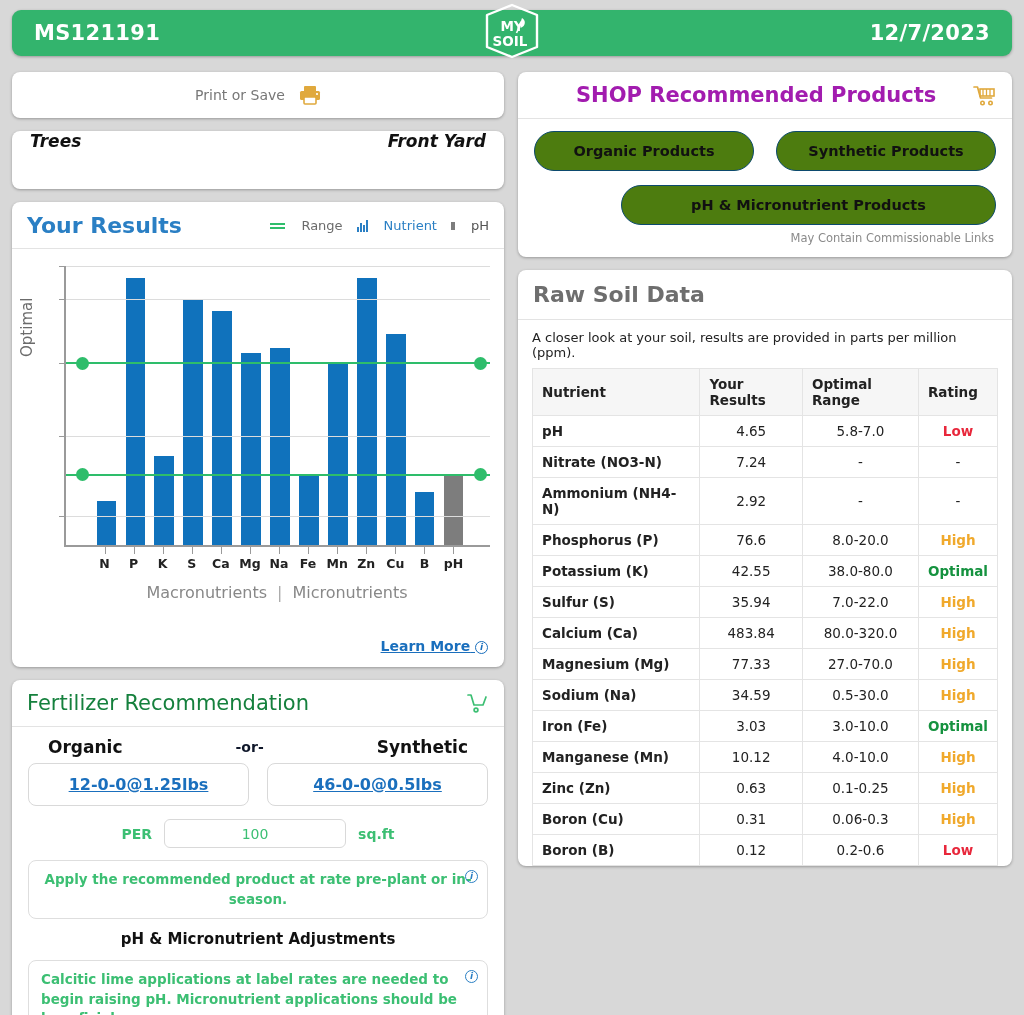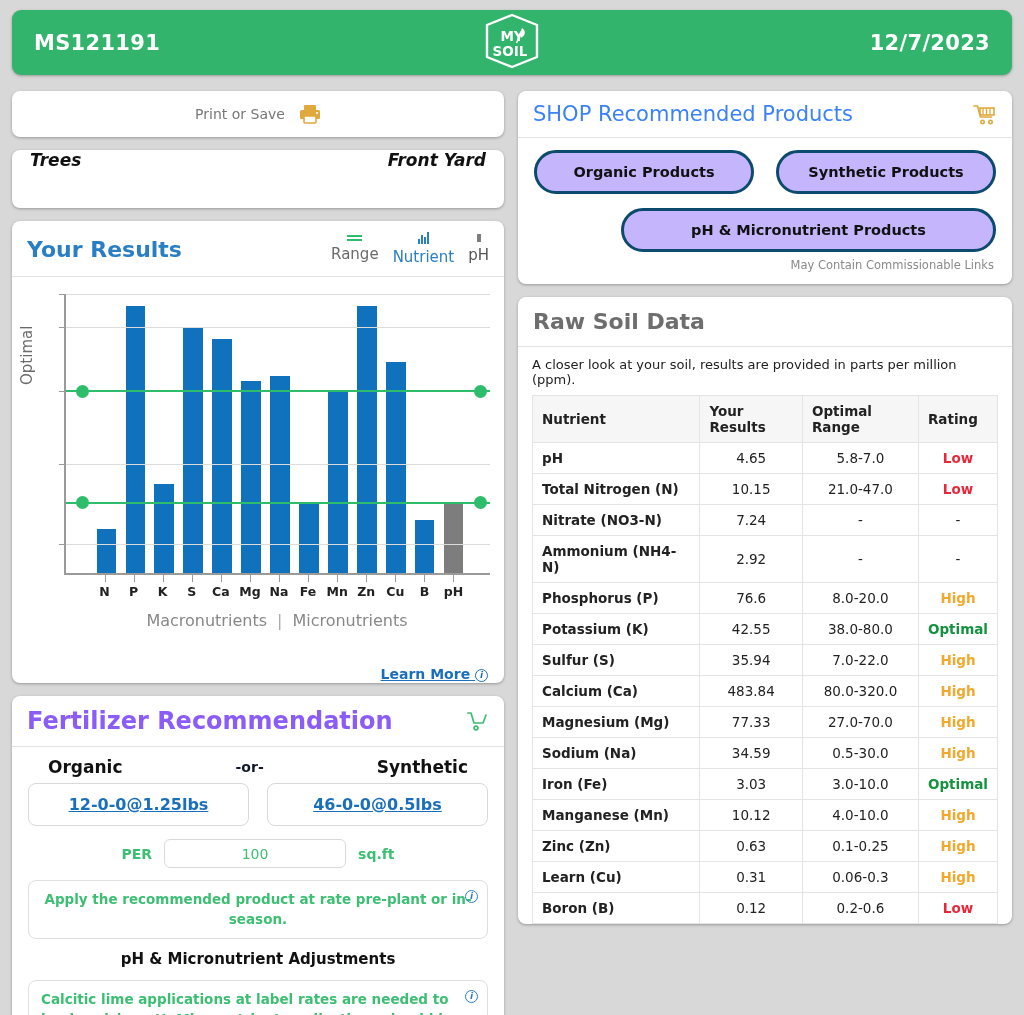--- a/index.html
+++ b/index.html
@@ -7,21 +7,21 @@
     width: 1024px;
     height: 1015px;
     background: #d8d8d8;
     font-family: "DejaVu Sans", "Liberation Sans", sans-serif;
     overflow: hidden;
   }
   .page { width: 1024px; height: 1015px; padding: 10px 12px; }
 
   
   .topbar {
-    height: 65px;
+    height: 46px;
     background: #33b46d;
     border-radius: 9px;
     display: flex;
     align-items: center;
     justify-content: space-between;
     padding: 0 22px;
     box-shadow: 0 1px 3px rgba(0,0,0,.30);
     position: relative;
     margin-bottom: 16px;
   }
@@ -70,21 +70,21 @@
   
   .rescard-head {
     display:flex; align-items:center; justify-content:space-between;
     padding: 11px 15px 10px 15px;
     border-bottom: 1px solid #e3e3e3;
   }
   .rescard-head h2 {
     color: #2a7fc4; font-size: 22px; font-weight: bold;
   }
   .legend { display:flex; align-items:center; gap: 14px; }
-  .legend-item { display:flex; align-items:center; gap:4px; font-size:15px; color:#6b6b6b;flex-direction:column; }
+  .legend-item { display:flex; align-items:center; gap:16px; font-size:13px; color:#6b6b6b; }
   .legend-item.nutrient { color:#2a7fc4; }
   .legend-item.ph { color:#555; }
   .lg-range { display:flex; flex-direction:column; gap:2px; width:15px; }
   .lg-range i { display:block; height:2px; background:#2ebd6b; }
   .lg-bars { display:flex; align-items:flex-end; gap:1px; height:12px; }
   .lg-bars i { display:block; width:2px; background:#2a7fc4; }
   .lg-ph { width:4px; height:8px; background:#7d7d7d; display:block; }
 
   
   .chartbox { position: relative; height: 385px; padding: 18px 14px 0 14px; }
@@ -120,36 +120,36 @@
   .xticks i { flex:1; position:relative; }
   .xticks i::after { content:''; position:absolute; left:50%; top:0; width:1px; height:7px; background:#9a9a9a; }
 
   .xlabels { margin-left:38px; display:flex; padding: 2px 22px 0 26px; }
   .xlabels div { flex:1; text-align:center; font-size:12.5px; font-weight:bold; color:#222; }
 
   .groups { margin-left:38px; display:flex; justify-content:center; gap:10px;
             margin-top:12px; font-size:16px; color:#888; }
   .groups .sep { color:#aaa; }
 
-  .learnmore { text-align:right; padding: 2px 16px 0 0; }
+  .learnmore { text-align:right; padding: 2px 16px 12px 0; }
   .learnmore a {
     color:#1a6fbd; font-size:14px; font-weight:bold; text-decoration:underline;
   }
   .infoic {
     display:inline-block; width:13px; height:13px; border:1.5px solid currentColor;
     border-radius:50%; font-size:9px; line-height:10px; text-align:center;
     font-weight:bold; text-decoration:none; vertical-align:1px; font-style:italic;
   }
 
   
   .fertcard-head {
     display:flex; align-items:center; justify-content:space-between;
     padding: 11px 15px; border-bottom:1px solid #e3e3e3;
   }
-  .fertcard-head h2 { color:#8b5cf6; font-size:24px; font-weight:bold; }
+  .fertcard-head h2 { color:#15803d; font-size:21px; font-weight:normal; }
   .fert-body { padding: 8px 16px 12px 16px; }
   .fert-row1 { display:flex; align-items:center; justify-content:space-between; padding: 2px 20px 6px 20px; }
   .fert-row1 .t { font-size:17px; font-weight:bold; color:#111; }
   .fert-row1 .or { font-size:14px; font-weight:bold; color:#0f172a; }
   .pillrow { display:flex; justify-content:space-between; gap:18px; }
   .pill {
     flex:1; border:1px solid #d9d9d9; border-radius:8px; padding:11px 0;
     text-align:center; background:#fff;
   }
   .pill a { color:#1a6fbd; font-size:16px; font-weight:bold; text-decoration:underline; }
@@ -168,27 +168,27 @@
   .notebox p { color:#3cbf73; font-weight:bold; font-size:13.5px; text-align:center; line-height:1.45; }
   .notebox .ic { position:absolute; right:9px; top:9px; color:#2a7fc4; }
   .phtitle { font-size:15px; font-weight:bold; color:#111; margin: 11px 0 5px 0; text-align: center; }
   .notebox.left p { text-align:left; padding-right:14px; }
 
   
   .shop-head {
     display:flex; align-items:center; justify-content:space-between;
     padding:11px 15px; border-bottom:1px solid #e3e3e3;
   }
-  .shop-head h2 { color:#3b82f6; font-size:21px; font-weight:normal; }
+  .shop-head h2 { color:#a21caf; font-size:21px; font-weight:bold;margin-left:43px; }
   .shop-body { padding: 12px 16px 4px 16px; }
   .shoprow { display:flex; gap:22px; justify-content:center; }
   .shop-btn {
-    border:3px solid #0c4a6e; border-radius:22px; padding:11px 0;
+    border:1px solid #0c4a6e; border-radius:22px; padding:11px 0;
     text-align:center; font-size:14.5px; font-weight:bold; color:#111;
-    background:#c4b5fd; flex:1;
+    background:#4d7c0f; flex:1;
   }
   .shoprow2 { display:flex; justify-content:flex-end; margin-top:14px; }
   .shop-btn.wide { flex:none; width:375px; }
   .commission { text-align:right; font-size:11.5px; color:#8a8a8a; padding:6px 2px 8px 0; }
 
   
   .raw-head { padding: 12px 15px; border-bottom:1px solid #e3e3e3; }
   .raw-head h2 { color:#6e6e6e; font-size:22px; font-weight:bold; }
   .raw-body { padding: 10px 14px 0 14px; }
   .raw-sub { font-size:13px; color:#222; margin-bottom:8px; }
@@ -457,26 +457,20 @@
               </tr>
             </thead>
             <tbody id="rawbody">
                 <tr>
                   <td class="nut">pH</td>
                   <td class="val">4.65</td>
                   <td class="rng">5.8-7.0</td>
                   <td class="rate low">Low</td>
                 </tr>
                 <tr>
-                  <td class="nut">Total Nitrogen (N)</td>
-                  <td class="val">10.15</td>
-                  <td class="rng">21.0-47.0</td>
-                  <td class="rate low">Low</td>
-                </tr>
-                <tr>
                   <td class="nut">Nitrate (NO3-N)</td>
                   <td class="val">7.24</td>
                   <td class="rng">-</td>
                   <td class="rate none">-</td>
                 </tr>
                 <tr>
                   <td class="nut">Ammonium (NH4-N)</td>
                   <td class="val">2.92</td>
                   <td class="rng">-</td>
                   <td class="rate none">-</td>
@@ -529,21 +523,21 @@
                   <td class="rng">4.0-10.0</td>
                   <td class="rate high">High</td>
                 </tr>
                 <tr>
                   <td class="nut">Zinc (Zn)</td>
                   <td class="val">0.63</td>
                   <td class="rng">0.1-0.25</td>
                   <td class="rate high">High</td>
                 </tr>
                 <tr>
-                  <td class="nut">Learn (Cu)</td>
+                  <td class="nut">Boron (Cu)</td>
                   <td class="val">0.31</td>
                   <td class="rng">0.06-0.3</td>
                   <td class="rate high">High</td>
                 </tr>
                 <tr>
                   <td class="nut">Boron (B)</td>
                   <td class="val">0.12</td>
                   <td class="rng">0.2-0.6</td>
                   <td class="rate low">Low</td>
                 </tr>

